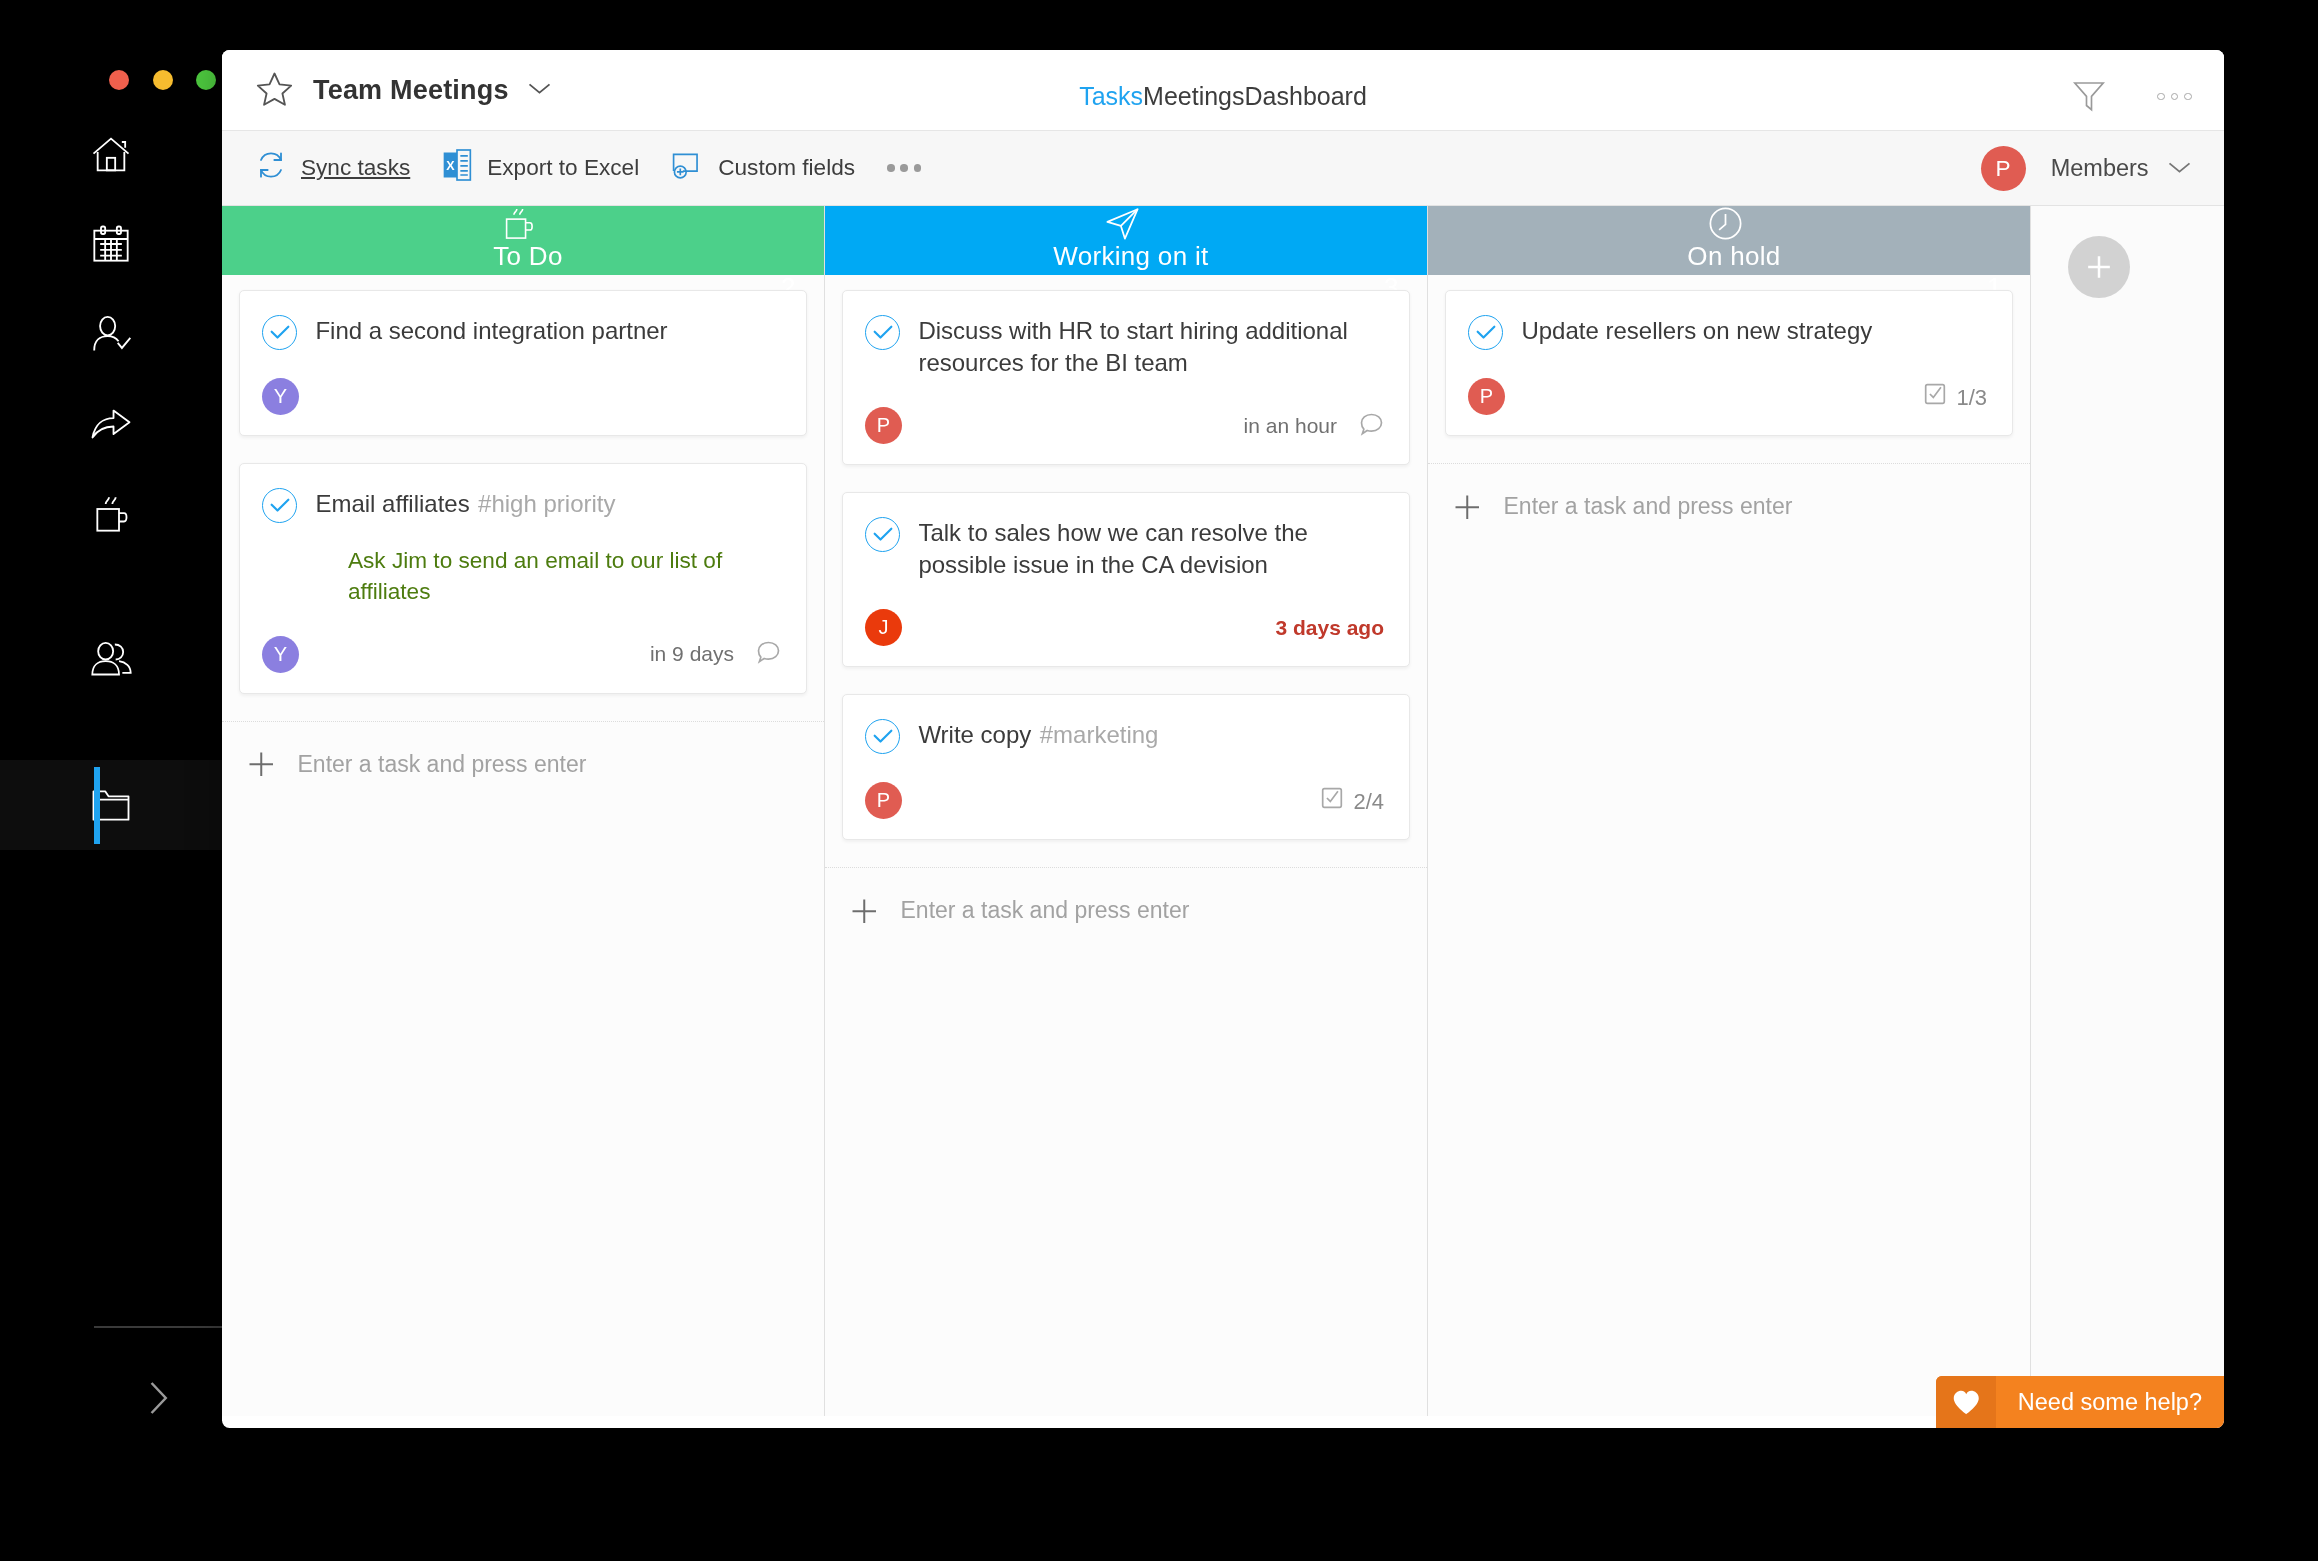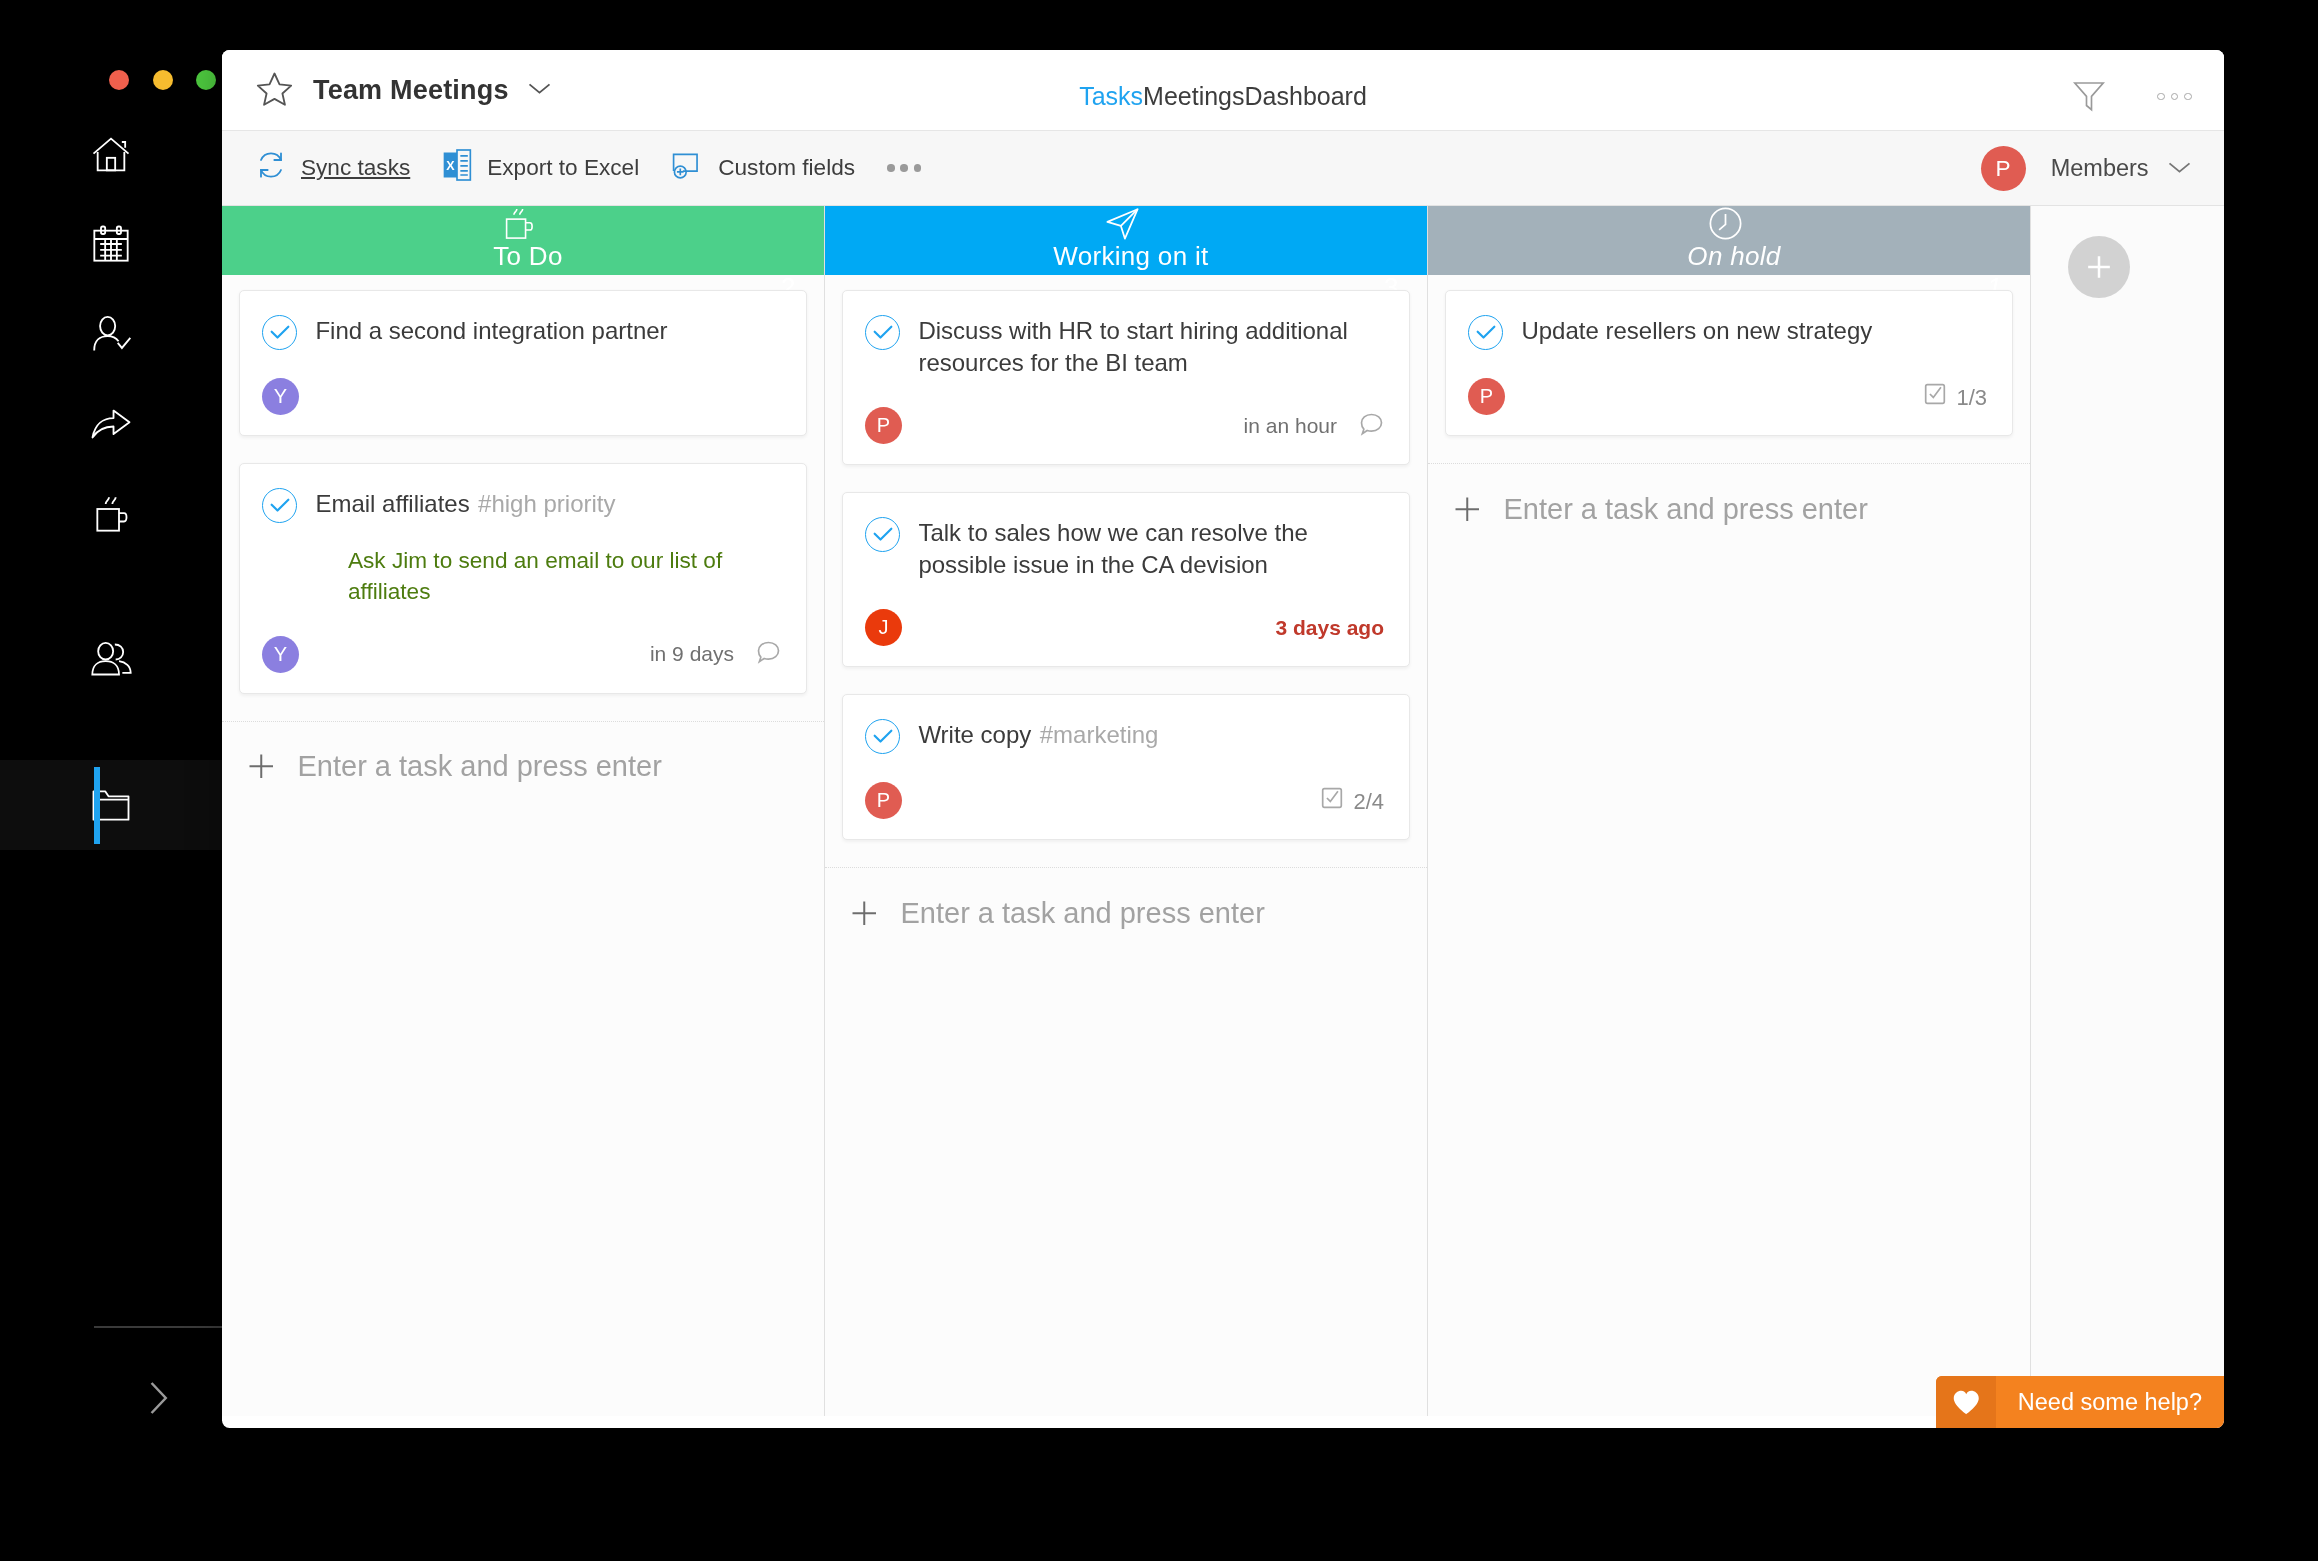--- a/index.html
+++ b/index.html
@@ -161,21 +161,21 @@
   .due.overdue { color: #c0392b; font-weight: bold; }
   .subcount { font-size: 22px; color: #8a8a8a; display: flex; align-items: flex-end; gap: 10px; }
 
   .add-task {
     border-top: 1.7px dotted #dcdcdc;
     display: flex; align-items: center; gap: 22px;
     padding: 28.5px 17px 0 25px;
     margin: 0 -17px;
   }
   .add-task .plus-ico { width: 28.5px; display:flex; align-items:center; justify-content:center; }
-  .add-task-text { font-size: 29px; color: #a2a2a2; }
+  .add-task-text { font-size: 23px; color: #a2a2a2; }
 
   
   .board-right {
     flex: 1; height: 1210px; background: #fbfbfb;
     padding-top: 30px; padding-left: 37px;
   }
   .add-col {
     width: 62px; height: 62px; border-radius: 50%; background: #d2d2d2;
     display: flex; align-items: center; justify-content: center;
   }
@@ -523,21 +523,21 @@
               <span class="plus-ico">
                 <svg width="28.5" height="28.5" viewBox="0 0 34 34" fill="none" stroke="#6d6d6d" stroke-width="2.4">
                   <path d="M17 3 L17 31 M3 17 L31 17"></path>
                 </svg>
               </span>
               <span class="add-task-text">Enter a task and press enter</span>
             </div>
           </div>
         </div>
         <div class="column">
-          <div class="col-head" style="background: rgb(163, 177, 186); font-style: italic;">
+          <div class="col-head" style="background: rgb(163, 177, 186);">
             <span class="col-icon">
               <svg width="35" height="35" viewBox="0 0 44 44" fill="none" stroke="#fff" stroke-width="2.2">
                 <circle cx="22" cy="22" r="19"></circle>
                 <path d="M22 10 L22 23 L14 30"></path>
               </svg>
             </span>
             <span class="col-title">On hold</span>
             <span class="col-count">1</span>
           </div>
           <div class="col-body">

